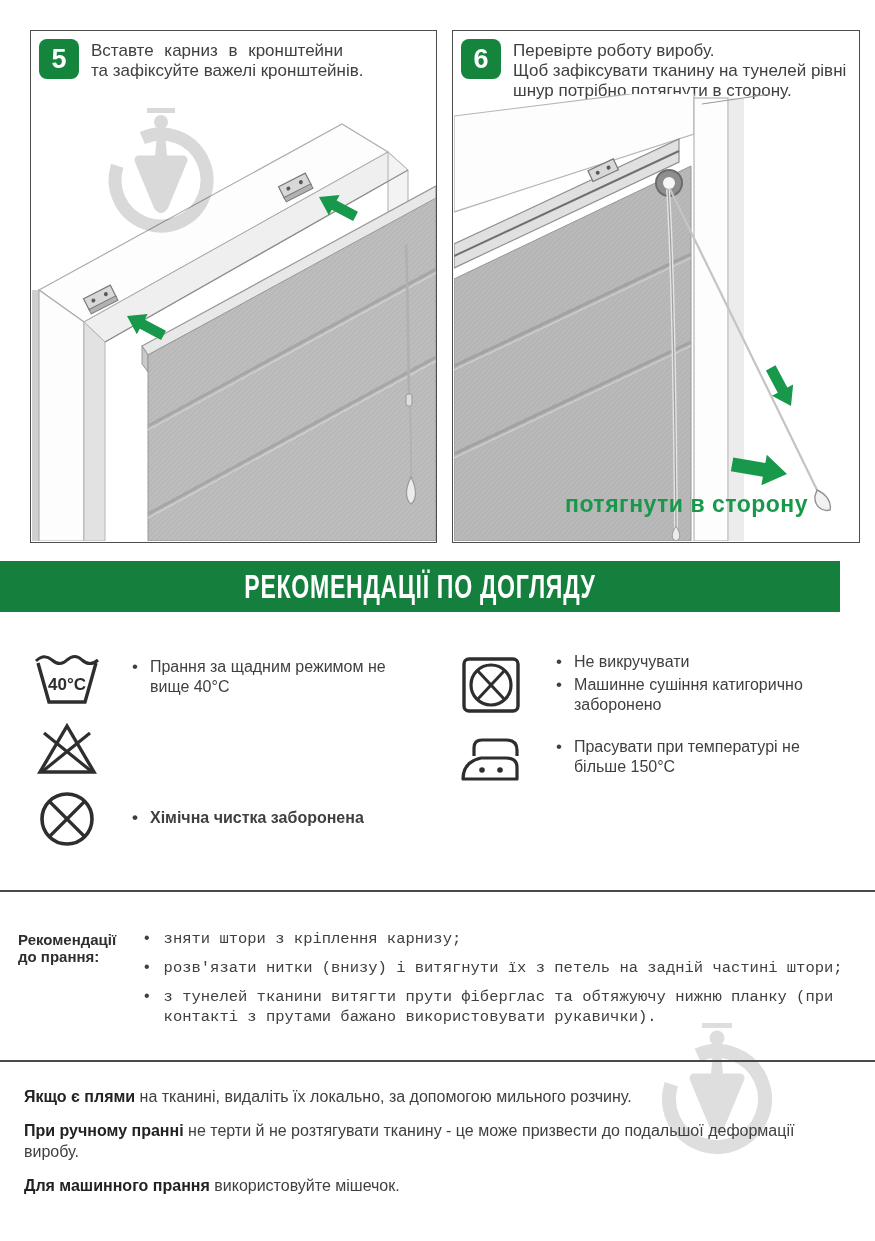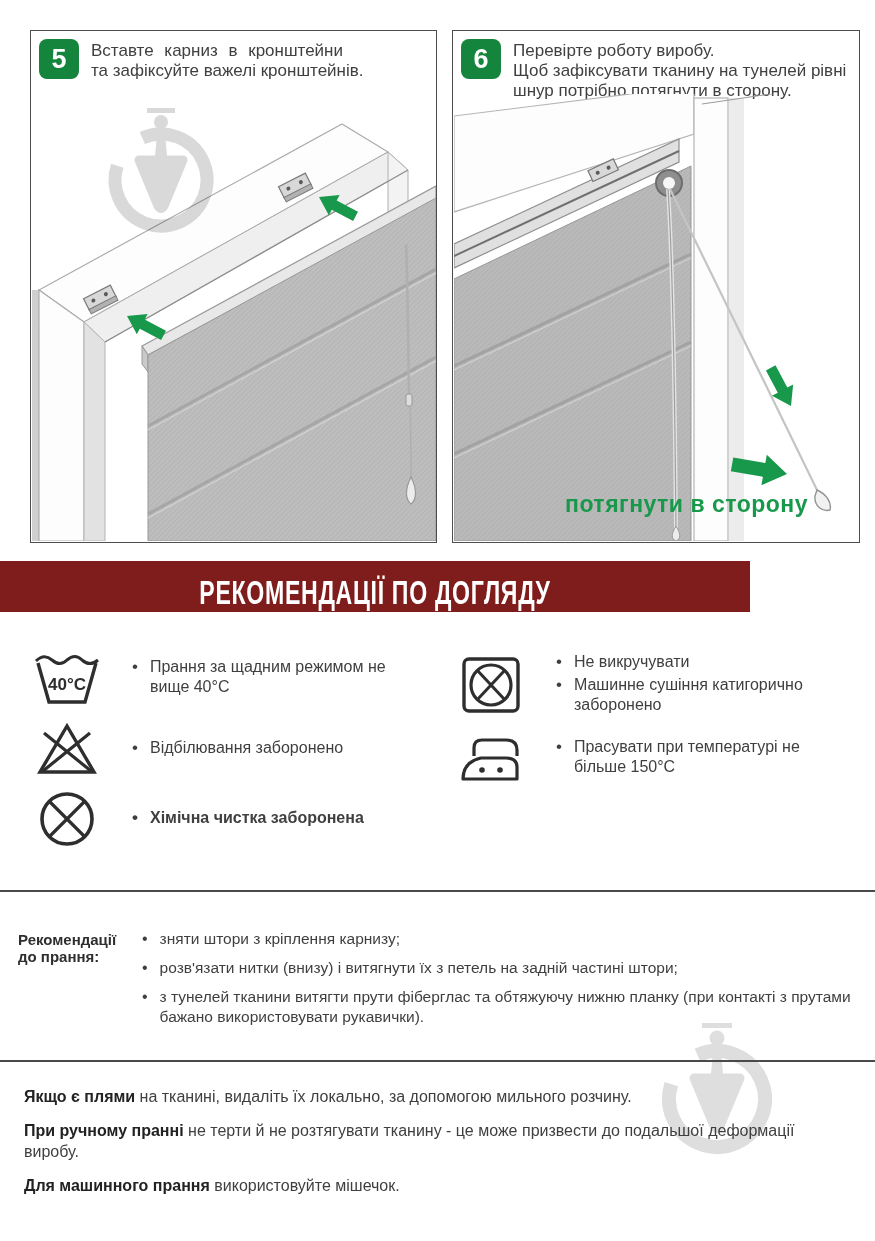--- a/index.html
+++ b/index.html
@@ -11,39 +11,39 @@
   .panel-6{left:452px;width:408px;}
   .panel-head{position:absolute;top:8px;left:8px;right:4px;display:flex;align-items:flex-start;gap:12px;}
   .badge{flex:0 0 40px;width:40px;height:40px;border-radius:8px;background:#15843d;color:#fff;
          font-size:27px;font-weight:bold;display:flex;align-items:center;justify-content:center;}
   .head-text{padding-top:2px;font-size:17px;line-height:20px;color:#404040;}
   .head-text .jl{word-spacing:6px;}
   .illus{position:absolute;left:1px;bottom:1px;}
   .callout{position:absolute;left:112px;top:460px;width:290px;font-size:23px;font-weight:bold;
            color:#18984b;letter-spacing:0.5px;}
   
-  .banner{position:absolute;left:0;top:561px;width:750px;height:51px;background:#7f1d1d;
-          display:flex;align-items:flex-end;justify-content:center;}
+  .banner{position:absolute;left:0;top:561px;width:840px;height:51px;background:#15803d;
+          display:flex;align-items:center;justify-content:center;}
   .banner-title{color:#fff;font-size:33px;font-weight:bold;white-space:nowrap;
                 display:inline-block;transform:scaleX(0.70);letter-spacing:1px;}
   
   .care-row{position:absolute;display:flex;align-items:center;gap:28px;}
   .care-icon{flex:0 0 66px;display:flex;justify-content:center;}
   .care-list{list-style:none;margin:4px;padding:0;font-size:16px;line-height:20px;}
   .care-list li{display:flex;margin-bottom:3px;}
   .care-list li::before{content:"•";margin-right:12px;font-size:17px;line-height:20px;}
   .cl{max-width:270px;} .cr{max-width:300px;}
   
   .divider{position:absolute;left:0;width:875px;height:2px;background:#4a4a4a;z-index:3;}
   
   .wash-label{position:absolute;left:18px;top:931px;width:112px;text-align:left;
               font-weight:bold;font-size:15px;line-height:17px;color:#2e2e2e;z-index:4;}
   .wash-list{position:absolute;left:142px;top:929px;width:716px;list-style:none;margin:0;padding:0;
              font-size:15.5px;line-height:20px;z-index:4;}
-  .wash-list li{display:flex;margin-bottom:9px;}
+  .wash-list li{display:flex;margin-bottom:9px;font-family:Liberation Mono, monospace;}
   .wash-list li::before{content:"•";margin-right:12px;font-size:16px;}
   
   .notes{position:absolute;left:24px;top:1086px;width:835px;z-index:4;}
   .notes p{margin:0 16px 13px 0;font-size:16px;line-height:21px;}
   .notes b{color:#222;}
   .wm-bottom{position:absolute;left:633px;top:1015px;z-index:0;}
 </style>
 </head>
 <body>
 
@@ -193,25 +193,20 @@
   </div>
 
   <div class="care-row" style="left:34px;top:722px;">
     <div class="care-icon">
       <svg width="62" height="54" viewBox="0 0 62 54">
         <polygon points="31,4 58,50 4,50" fill="none" stroke="#2e2e2e" stroke-width="3.4"></polygon>
         <line x1="8" y1="11" x2="55" y2="49" stroke="#2e2e2e" stroke-width="3.2"></line>
         <line x1="54" y1="11" x2="7" y2="49" stroke="#2e2e2e" stroke-width="3.2"></line>
       </svg>
     </div>
-    <ul class="care-list cl">
-      <li>
-          <span>Відбілювання заборонено</span>
-        </li>
-    </ul>
   </div>
 
   <div class="care-row" style="left:34px;top:790px;font-weight:bold;">
     <div class="care-icon">
       <svg width="58" height="58" viewBox="0 0 58 58">
         <circle cx="29" cy="29" r="25" fill="none" stroke="#2e2e2e" stroke-width="3.6"></circle>
         <line x1="12" y1="12" x2="46" y2="46" stroke="#2e2e2e" stroke-width="3.2"></line>
         <line x1="46" y1="12" x2="12" y2="46" stroke="#2e2e2e" stroke-width="3.2"></line>
       </svg>
     </div>

